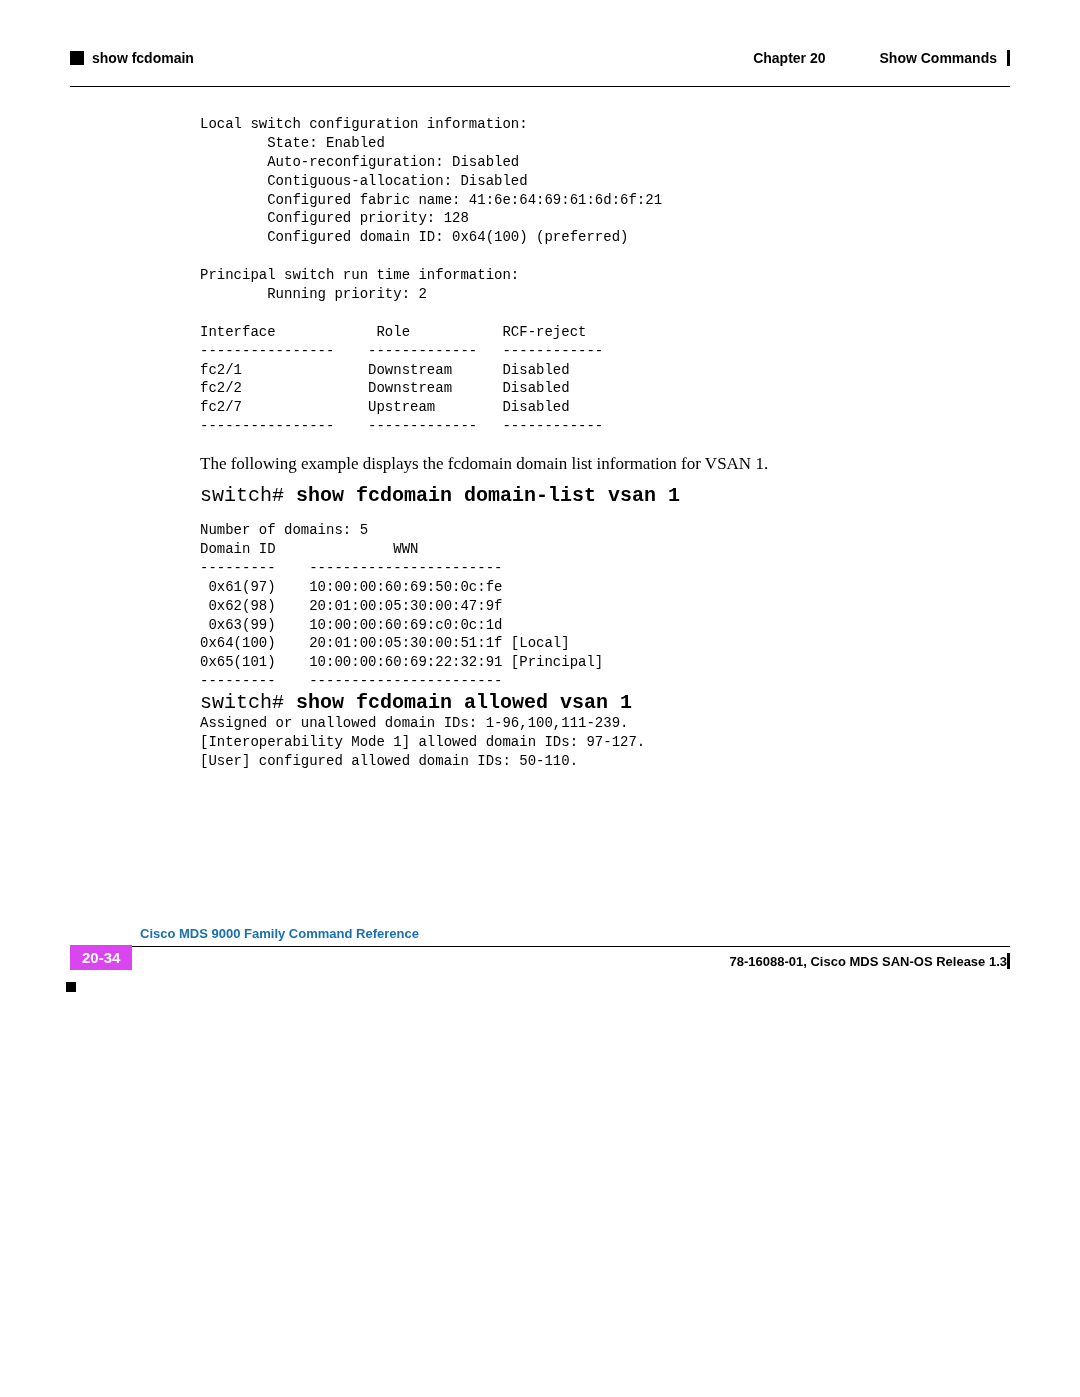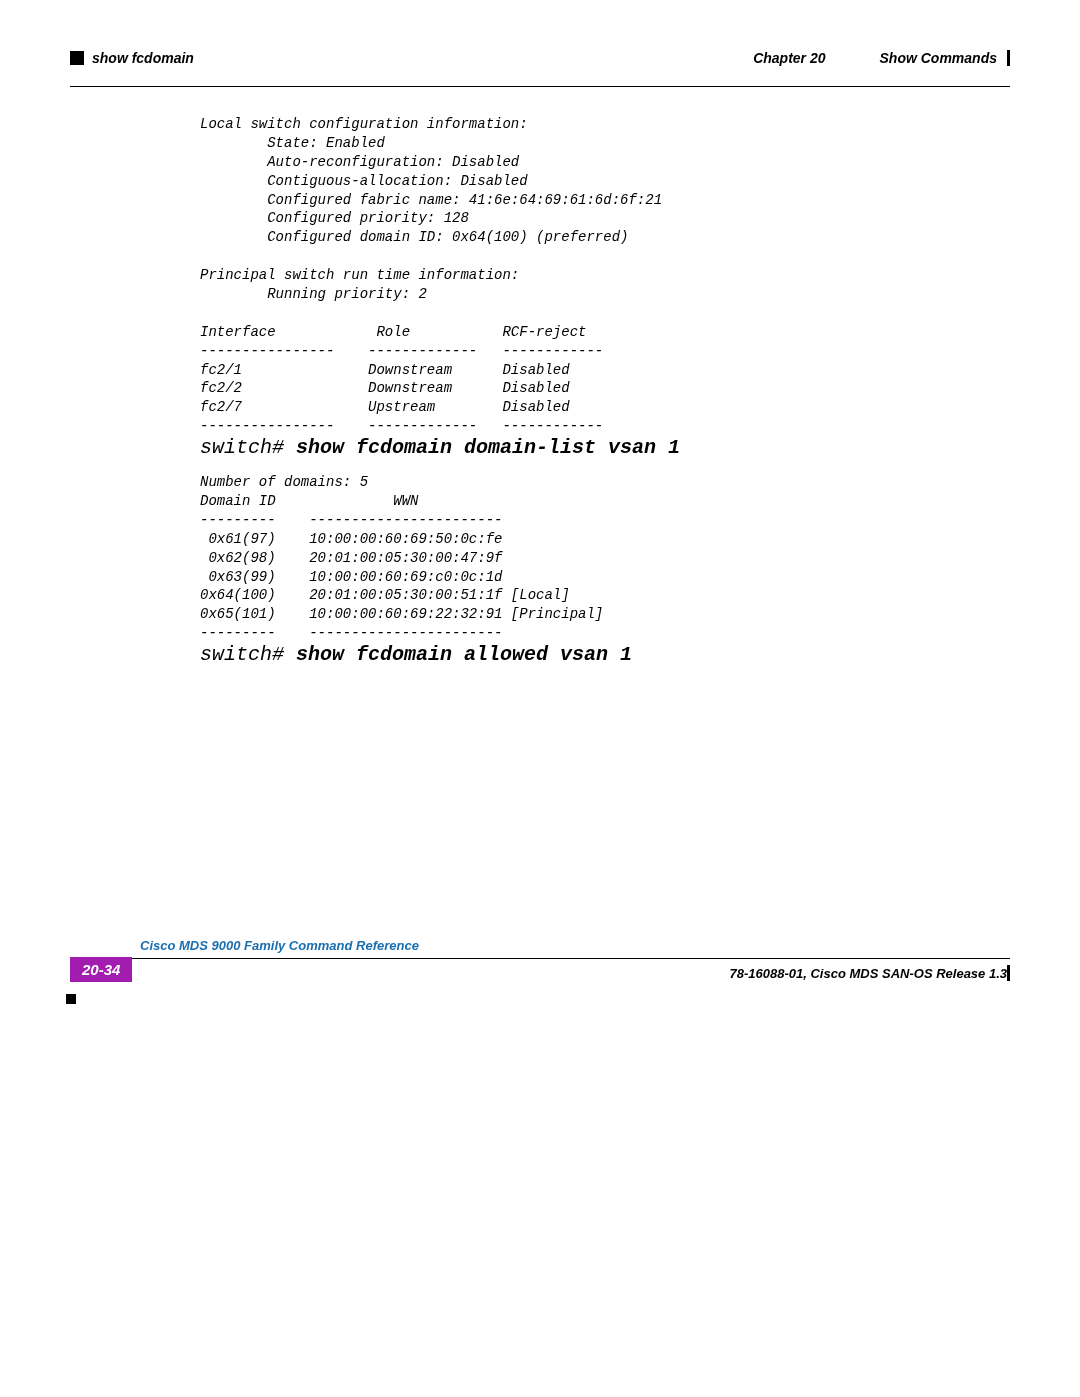--- a/index.html
+++ b/index.html
@@ -12,21 +12,20 @@
     height: 1397px;
     position: relative;
     box-sizing: border-box;
   }
   .page {
     position: relative;
     width: 1080px;
     height: 1040px;
     padding: 50px 70px 60px 70px;
     box-sizing: border-box;
-    font-style: italic;
   }
   .top-header {
     position: relative;
     height: 30px;
   }
   .top-left {
     position: absolute;
     left: 0;
     top: 0;
     display: flex;
@@ -90,41 +89,41 @@
     font-family: "Courier New", Courier, monospace;
     font-size: 20px;
   }
   .cmd-line .bold {
     font-weight: bold;
   }
   .footer {
     position: absolute;
     left: 70px;
     right: 70px;
-    bottom: 51px;
+    bottom: 63px;
   }
   .footer-line {
     border-top: 1px solid #000;
     position: relative;
     height: 30px;
   }
   .footer-title {
     font-family: Arial, Helvetica, sans-serif;
     font-weight: bold;
     font-size: 13px;
     color: #1a6fb0;
     position: absolute;
     left: 70px;
     top: -20px;
   }
   .page-badge {
     position: absolute;
     left: 0;
     top: -2px;
-    background: #a21caf;
+    background: #d946ef;
     color: #fff;
     font-family: Arial, Helvetica, sans-serif;
     font-weight: bold;
     font-size: 15px;
     padding: 4px 12px;
   }
   .footer-right {
     position: absolute;
     right: 0;
     top: 6px;
@@ -176,38 +175,42 @@
 Principal switch run time information:
         Running priority: 2
 
 Interface            Role           RCF-reject
 ----------------    -------------   ------------
 fc2/1               Downstream      Disabled
 fc2/2               Downstream      Disabled
 fc2/7               Upstream        Disabled
 ----------------    -------------   ------------</div>
 
+    <p class="body-text">The following example displays the fcdomain domain list information for VSAN 1.</p>
 
     <div class="cmd-line"><span>switch# </span><span class="bold">show fcdomain domain-list vsan 1</span></div>
 
     <div style="height:14px"></div>
 
     <div class="mono">Number of domains: 5
 Domain ID              WWN
 ---------    -----------------------
  0x61(97)    10:00:00:60:69:50:0c:fe
  0x62(98)    20:01:00:05:30:00:47:9f
  0x63(99)    10:00:00:60:69:c0:0c:1d
 0x64(100)    20:01:00:05:30:00:51:1f [Local]
 0x65(101)    10:00:00:60:69:22:32:91 [Principal]
 ---------    -----------------------</div>
 
 
     <div class="cmd-line"><span>switch# </span><span class="bold">show fcdomain allowed vsan 1</span></div>
 
+    <div class="mono">Assigned or unallowed domain IDs: 1-96,100,111-239.
+[Interoperability Mode 1] allowed domain IDs: 97-127.
+[User] configured allowed domain IDs: 50-110.</div>
 
   </div>
 
   <div class="footer">
     <div class="footer-title">Cisco MDS 9000 Family Command Reference</div>
     <div class="footer-line">
       <span class="corner-mark left"></span>
       <div class="page-badge">20-34</div>
       <div class="footer-right">
         <span>78-16088-01, Cisco MDS SAN-OS Release 1.3</span>

